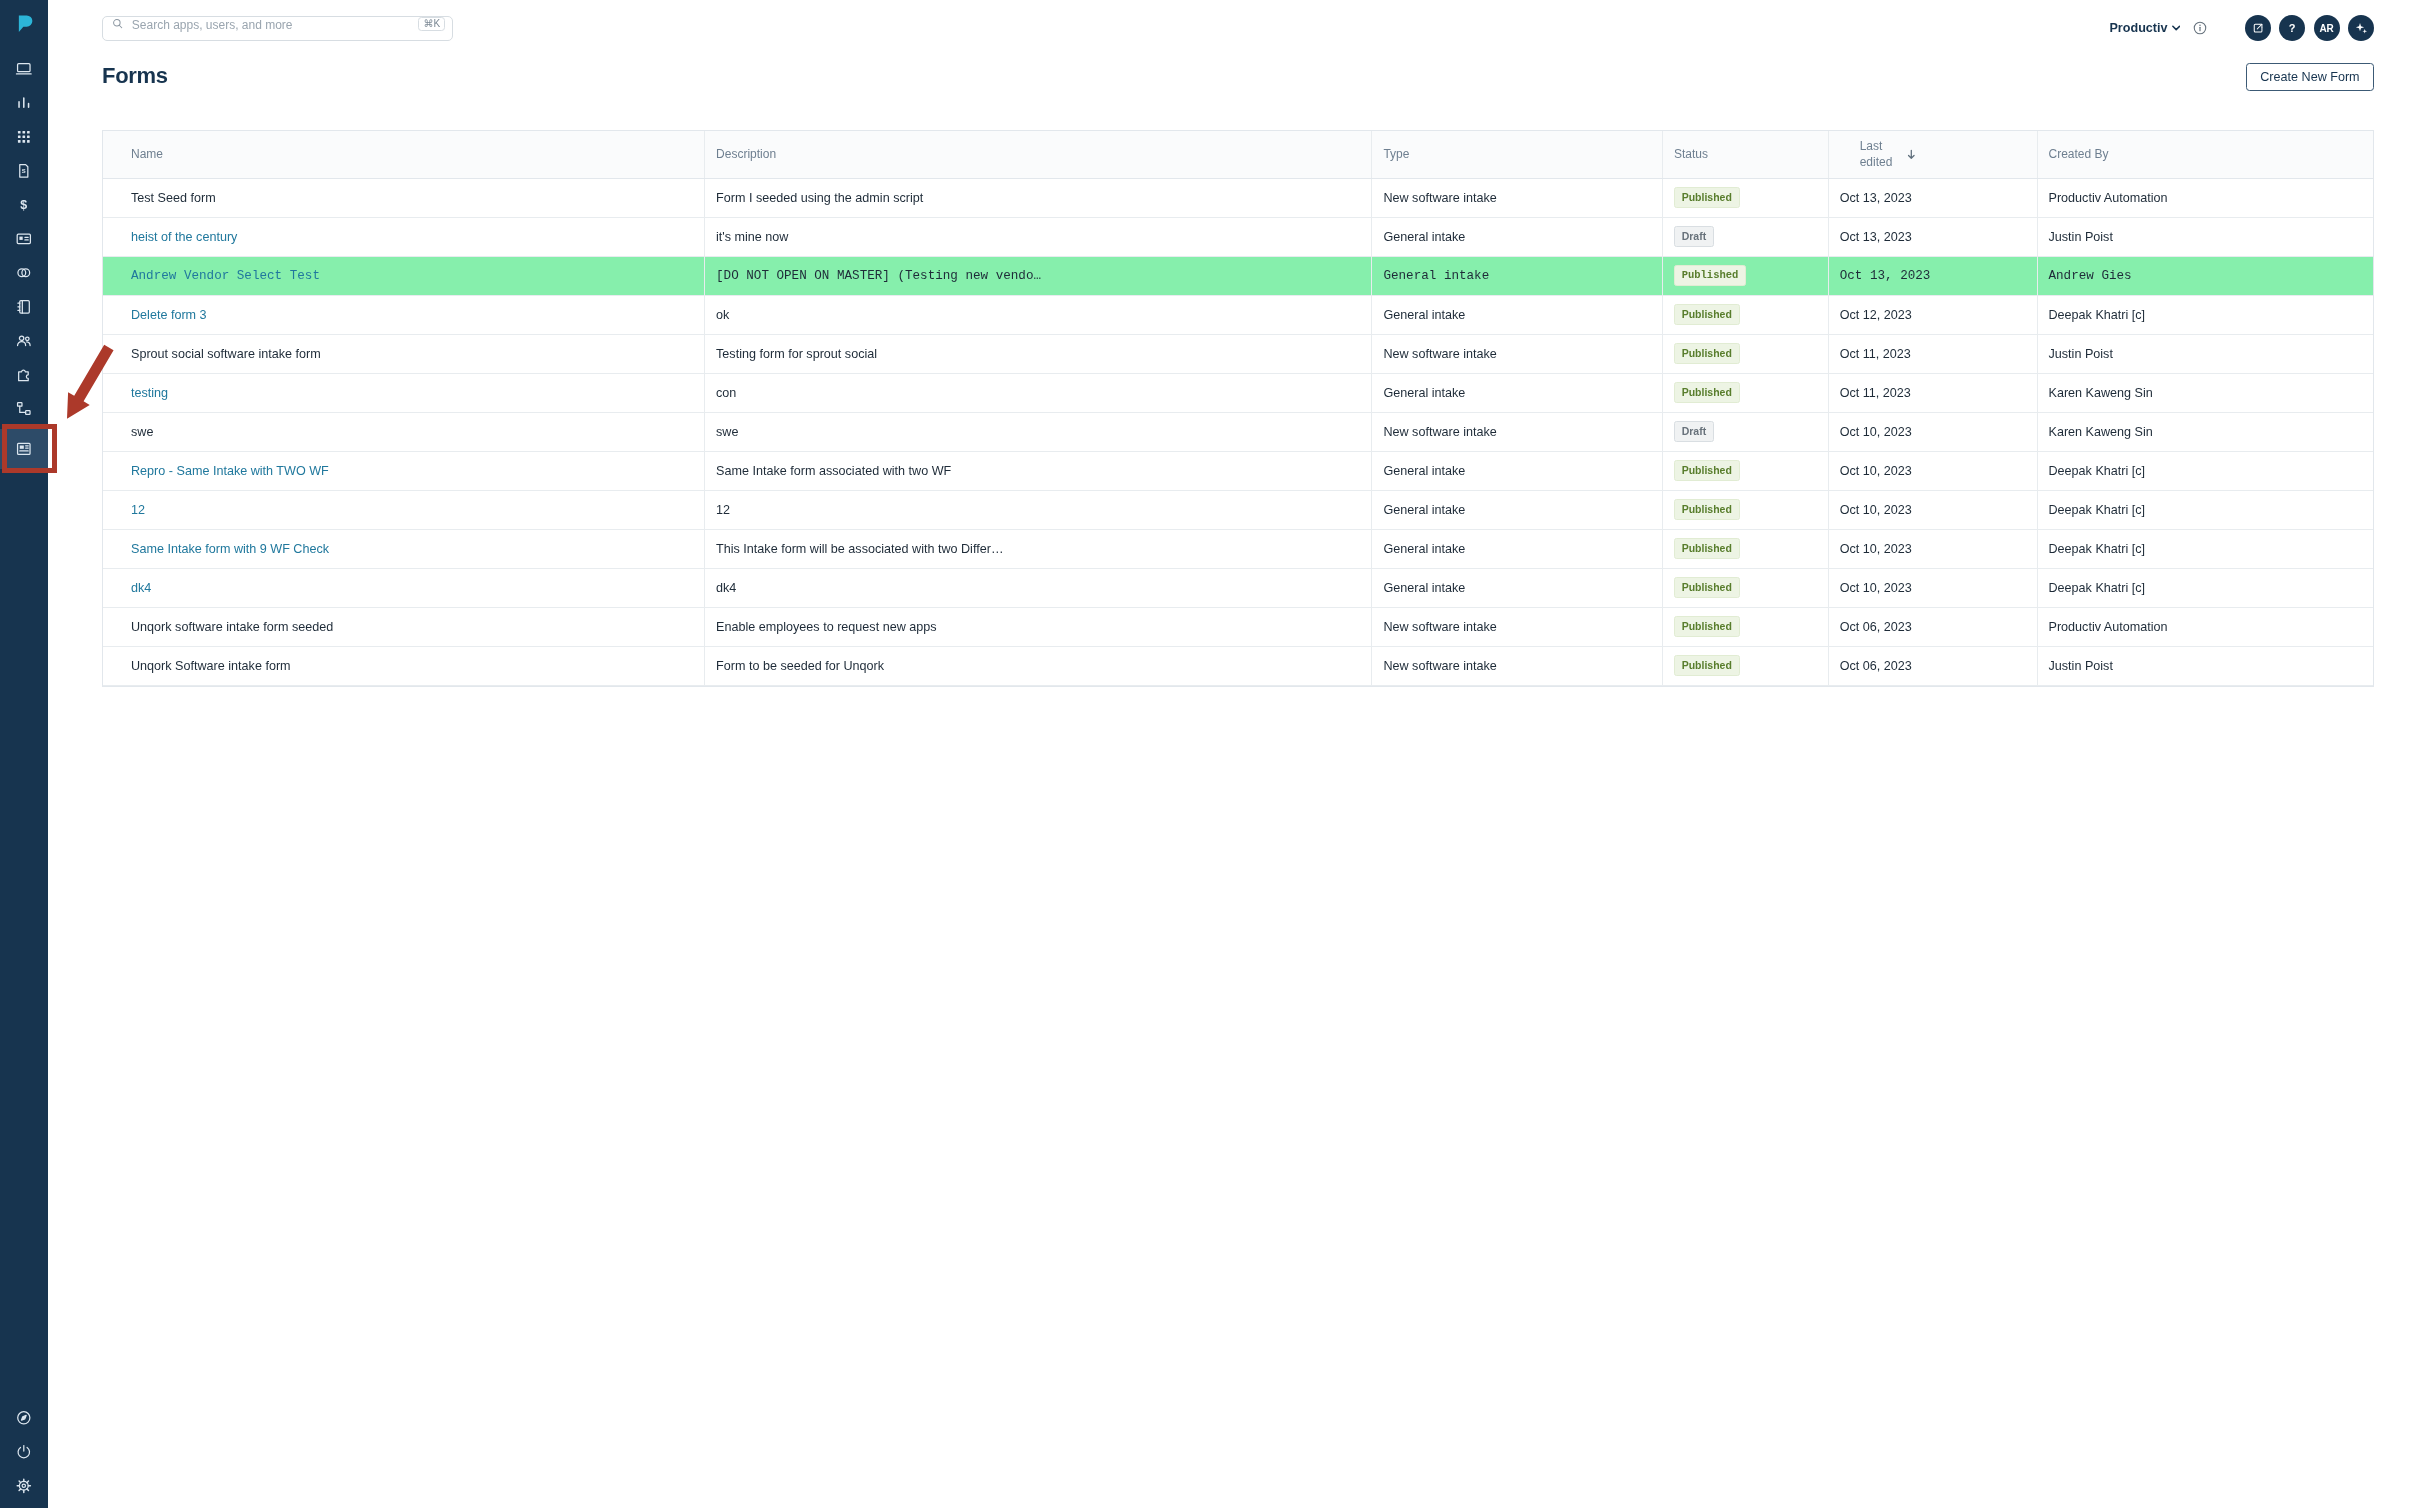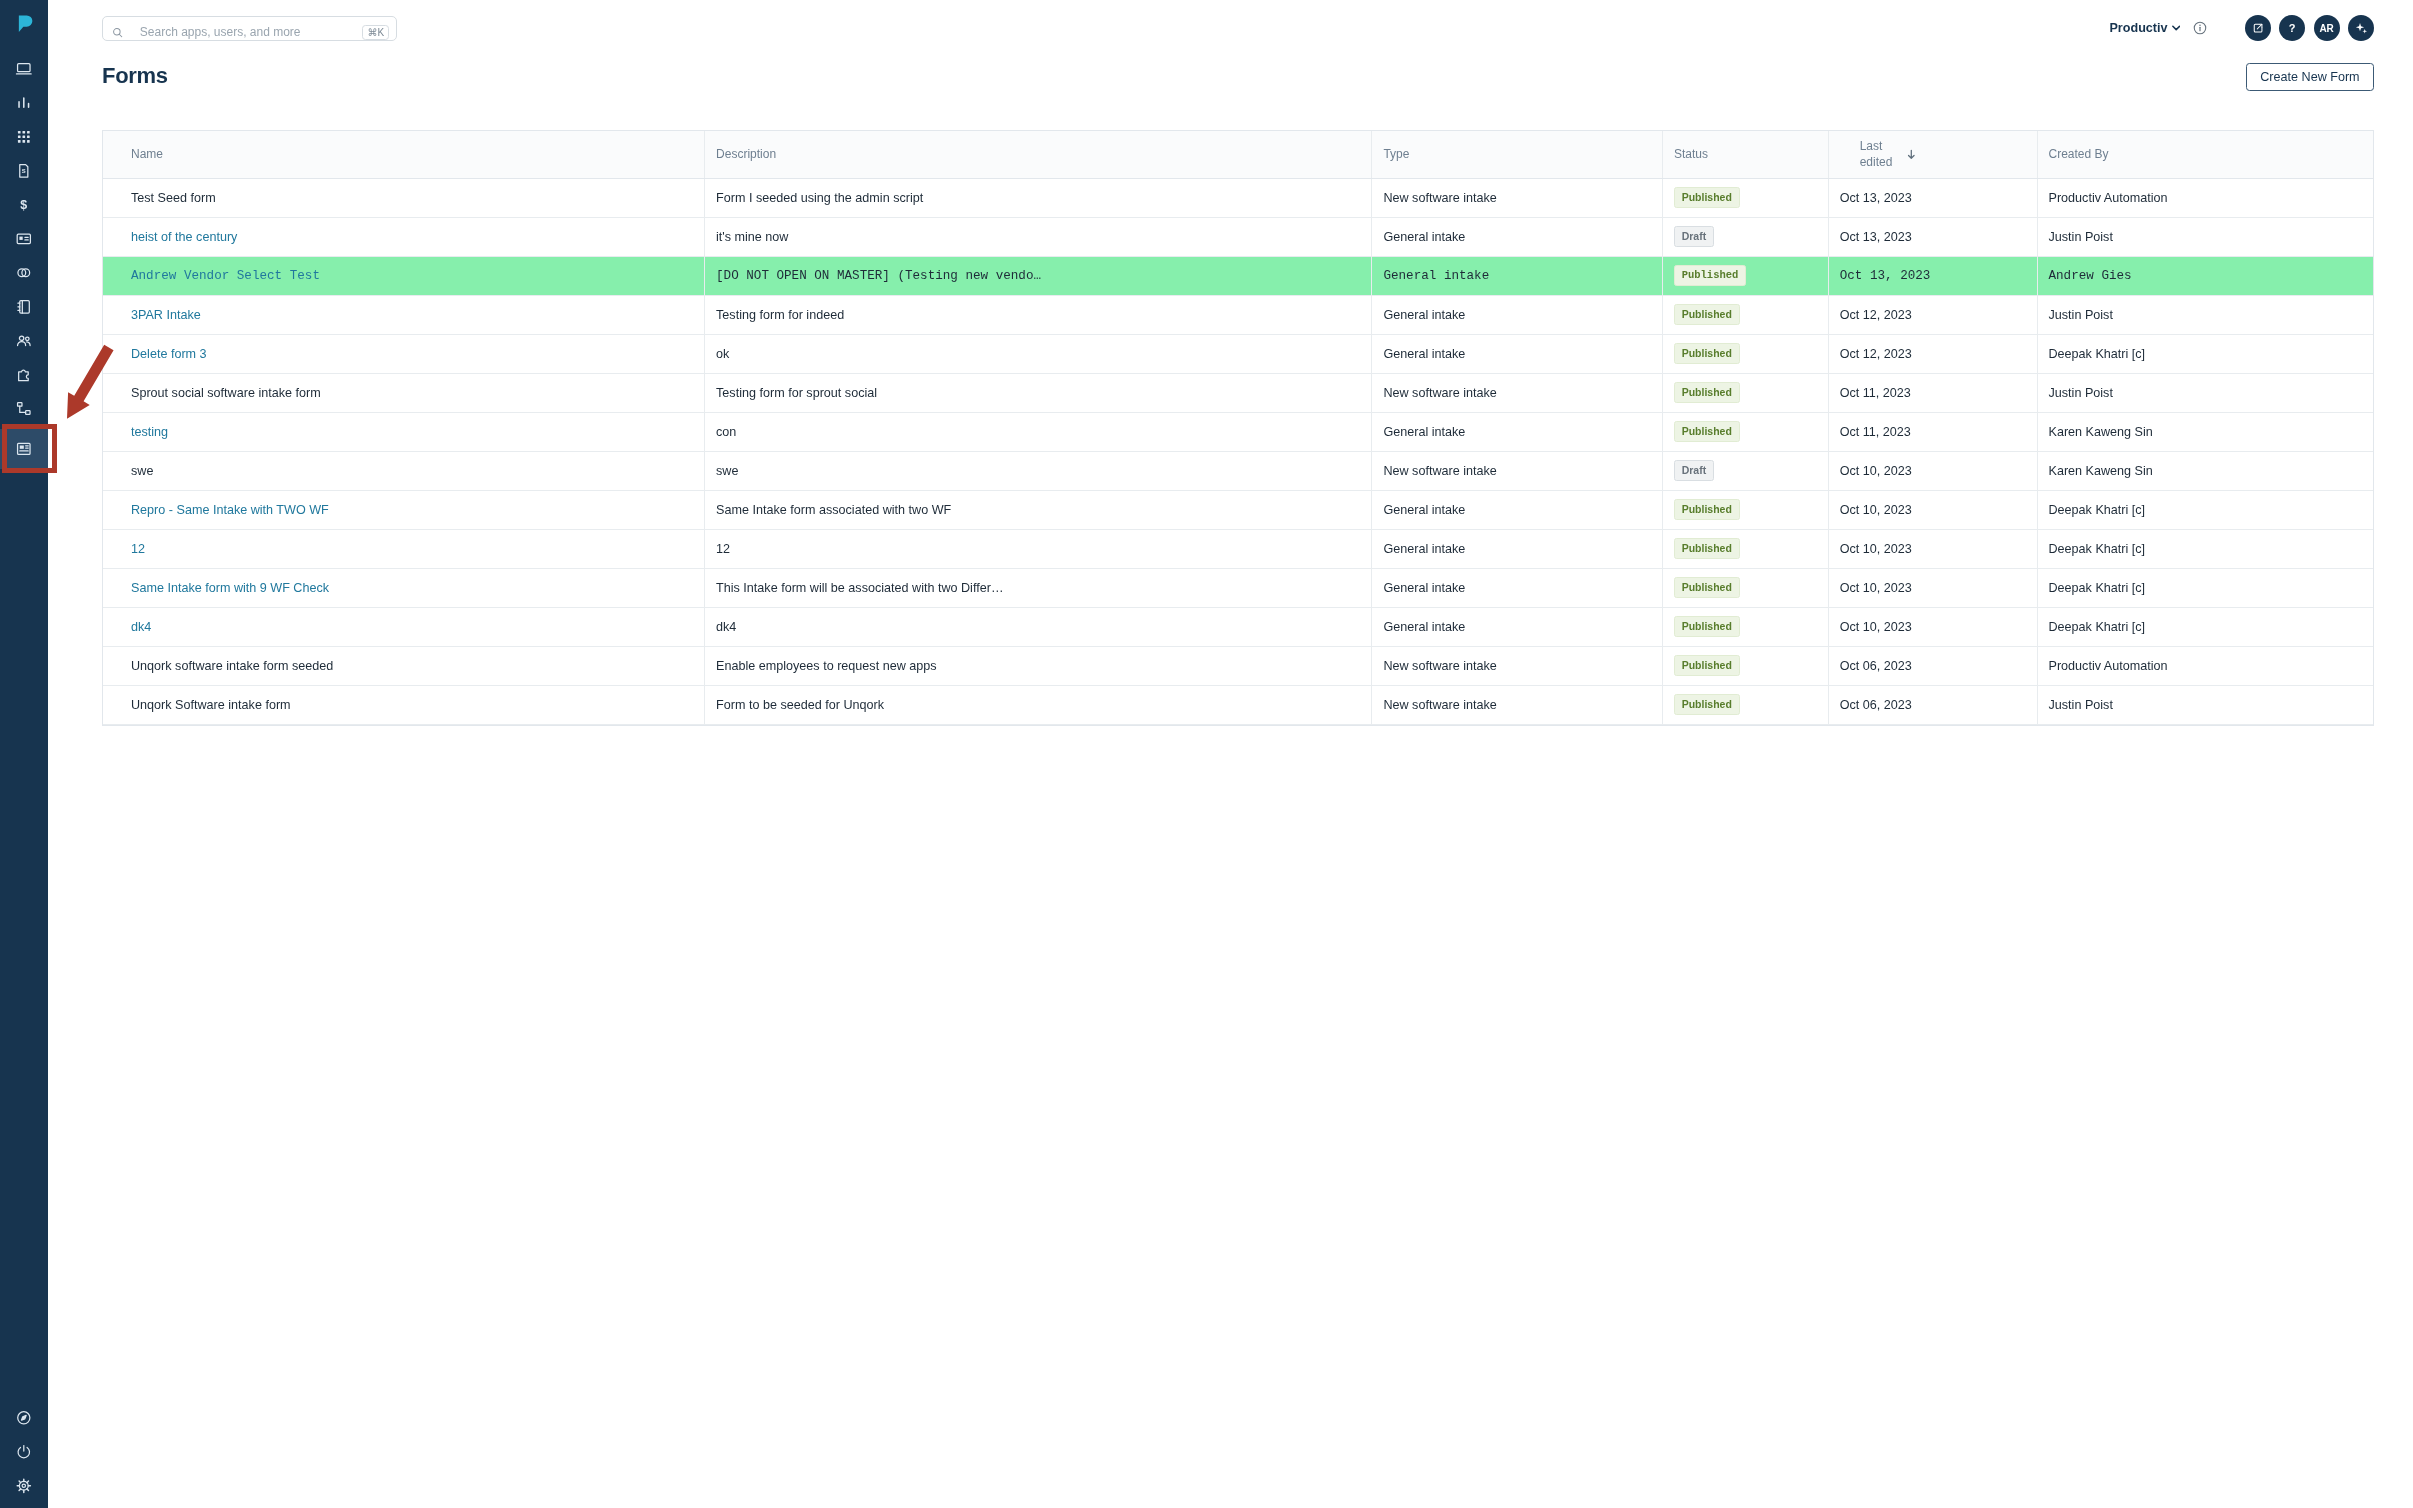--- a/index.html
+++ b/index.html
@@ -21,22 +21,22 @@
   .nav { margin-top:17px; width:100%; display:flex; flex-direction:column; align-items:center; }
   .nav-item { height:34px; width:100%; display:flex; align-items:center; justify-content:center; cursor:pointer; }
   .nav-item.selected { height:40px; margin-top:2.5px; background:#2d4b68; }
   .sidebar-bottom { margin-top:auto; padding-bottom:5px; width:100%; }
 
   
   .main { flex:1; min-width:0; padding:0 39px 0 54px; }
 
   .topbar { display:flex; align-items:center; margin-top:15px; }
   .search {
-    width:295px; height:25px; border:0.8px solid #d7dde2; border-radius:5px;
-    display:flex; align-items:flex-end; gap:13px; padding:0 6.7px 0 8.4px; background:#fff;
+    width:351px; height:25px; border:0.8px solid #d7dde2; border-radius:5px;
+    display:flex; align-items:flex-start; gap:5px; padding:0 6.7px 0 8.4px; background:#fff;
   }
   .search input {
     border:none; outline:none; flex:1; min-width:0;
     font-size:12px; color:#333; font-family:inherit; background:transparent;
   }
   .search input::placeholder { color:#9aa5af; }
   .kbd { border:0.8px solid #d7dde2; border-radius:3.4px; font-size:10px; color:#7b8894; padding:0.8px 4.2px; white-space:nowrap; }
 
   .topbar-right { margin-left:auto; display:flex; align-items:center; }
   .org { color:#17344f; font-weight:700; font-size:12.6px; display:flex; align-items:center; gap:4.2px; cursor:pointer; }
@@ -318,28 +318,20 @@
             </div>
             <div class="trow highlighted">
               <div class="tcell col-name"><a class="form-link" href="#">Andrew Vendor Select Test</a></div>
               <div class="tcell col-desc">[DO NOT OPEN ON MASTER] (Testing new vendo…</div>
               <div class="tcell col-type">General intake</div>
               <div class="tcell col-status"><span class="badge published">Published</span></div>
               <div class="tcell col-edited">Oct 13, 2023</div>
               <div class="tcell col-created">Andrew Gies</div>
             </div>
             <div class="trow">
-              <div class="tcell col-name"><a class="form-link" href="#">3PAR Intake</a></div>
-              <div class="tcell col-desc">Testing form for indeed</div>
-              <div class="tcell col-type">General intake</div>
-              <div class="tcell col-status"><span class="badge published">Published</span></div>
-              <div class="tcell col-edited">Oct 12, 2023</div>
-              <div class="tcell col-created">Justin Poist</div>
-            </div>
-            <div class="trow">
               <div class="tcell col-name"><a class="form-link" href="#">Delete form 3</a></div>
               <div class="tcell col-desc">ok</div>
               <div class="tcell col-type">General intake</div>
               <div class="tcell col-status"><span class="badge published">Published</span></div>
               <div class="tcell col-edited">Oct 12, 2023</div>
               <div class="tcell col-created">Deepak Khatri [c]</div>
             </div>
             <div class="trow">
               <div class="tcell col-name">Sprout social software intake form</div>
               <div class="tcell col-desc">Testing form for sprout social</div>

